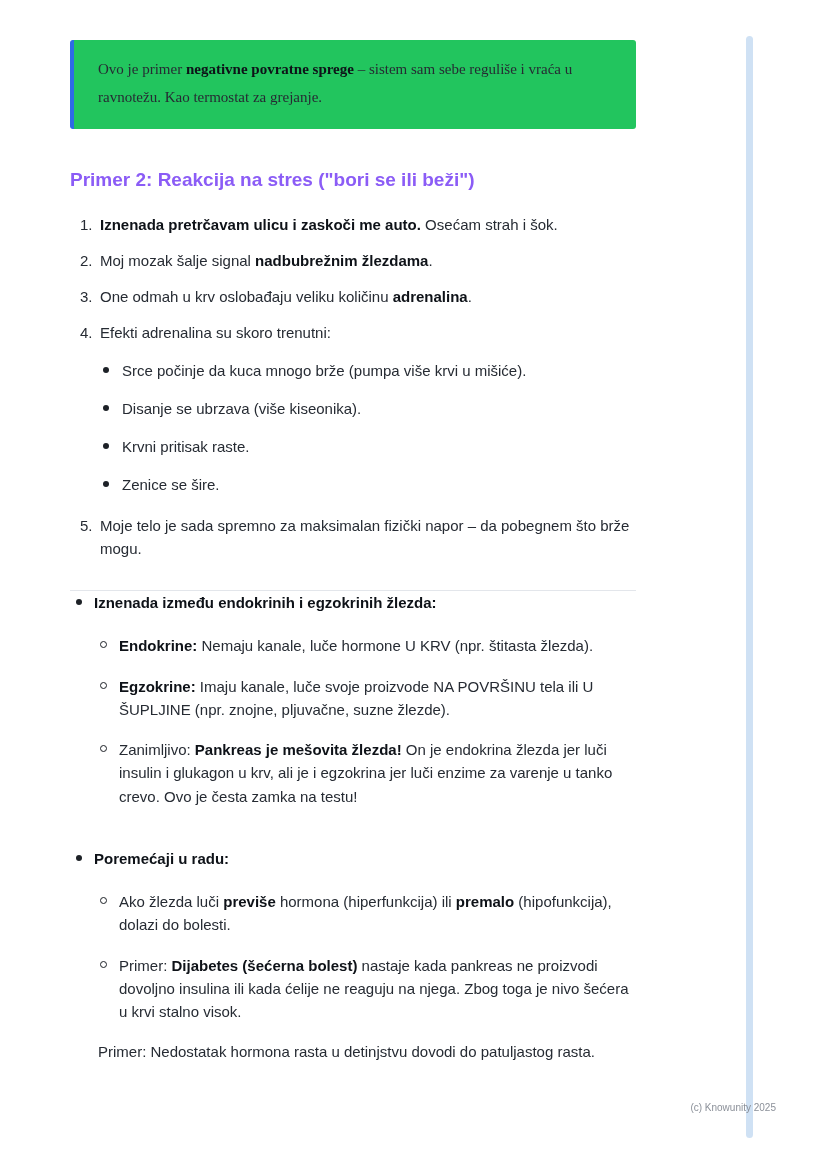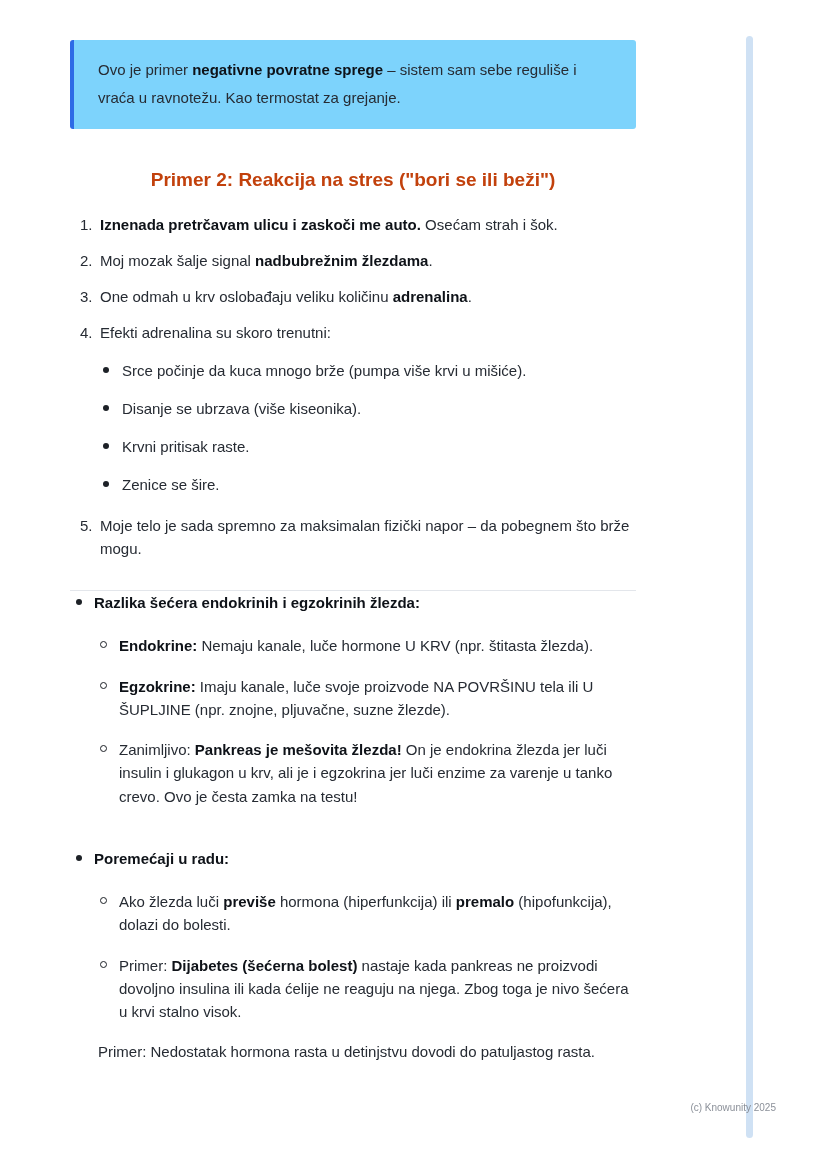--- a/index.html
+++ b/index.html
@@ -8,35 +8,34 @@
     width: 828px; height: 1171px;
     position: relative; overflow: hidden;
     font-family: "Liberation Sans", sans-serif;
     color: #262b33;
     -webkit-font-smoothing: antialiased;
   }
   .content { position: absolute; left: 70px; top: 40px; width: 566px; }
 
   
   .callout {
-    background: #7dd3fc;
+    background: #22c55e;
     border-left: 4px solid #2e6be6;
     border-radius: 3px;
     padding: 16px 26px 17px 24px;
-    font-size: 15px; line-height: 1.85;
+    font-size: 15px; line-height: 1.85; font-family: Liberation Serif, serif;
   }
 
   .b { font-weight: 700; color: #0e1218; }
   .i { }
 
   h3.h3 {
     margin: 40px 0 22px;
     font-size: 19px; font-weight: 700;
-    color: #c2410c;
-    text-align: center;
+    color: #8b5cf6;
   }
   h2.h2 {
     margin: 34px 0 26px;
     font-size: 23px; font-weight: 700;
     color: #5ba3e8;
   }
 
   ol.olist, ul.blist, ul.subs { list-style: none; }
 
   ol.olist { padding-left: 10px; }
@@ -134,21 +133,21 @@
     </li>
   </ol>
 
   <hr class="divider">
 
 
   <ul class="blist">
     <li>
       <span class="dot"></span>
       <div class="li-text">
-        <div><span class="b">Razlika šećera endokrinih i egzokrinih žlezda:</span></div>
+        <div><span class="b">Iznenada između endokrinih i egzokrinih žlezda:</span></div>
         <ul class="subs">
           <li>
             <span class="circ"></span>
             <div class="li-text"><span class="b">Endokrine:</span><span> Nemaju kanale, luče hormone U KRV (npr. štitasta žlezda).</span></div>
           </li>
           <li>
             <span class="circ"></span>
             <div class="li-text"><span class="b">Egzokrine:</span><span> Imaju kanale, luče svoje proizvode NA POVRŠINU tela ili U ŠUPLJINE (npr. znojne, pljuvačne, suzne žlezde).</span></div>
           </li>
           <li>

